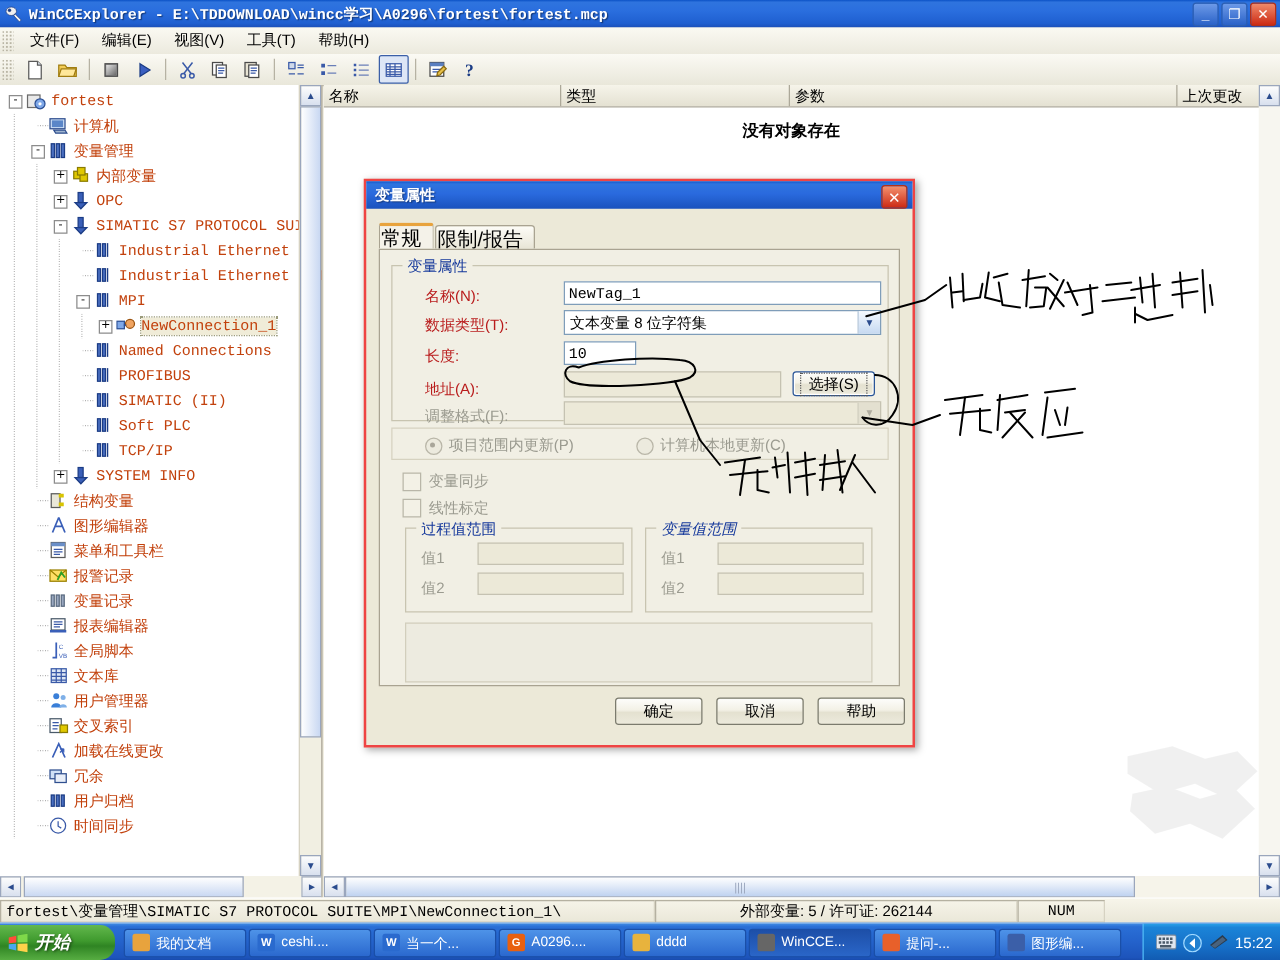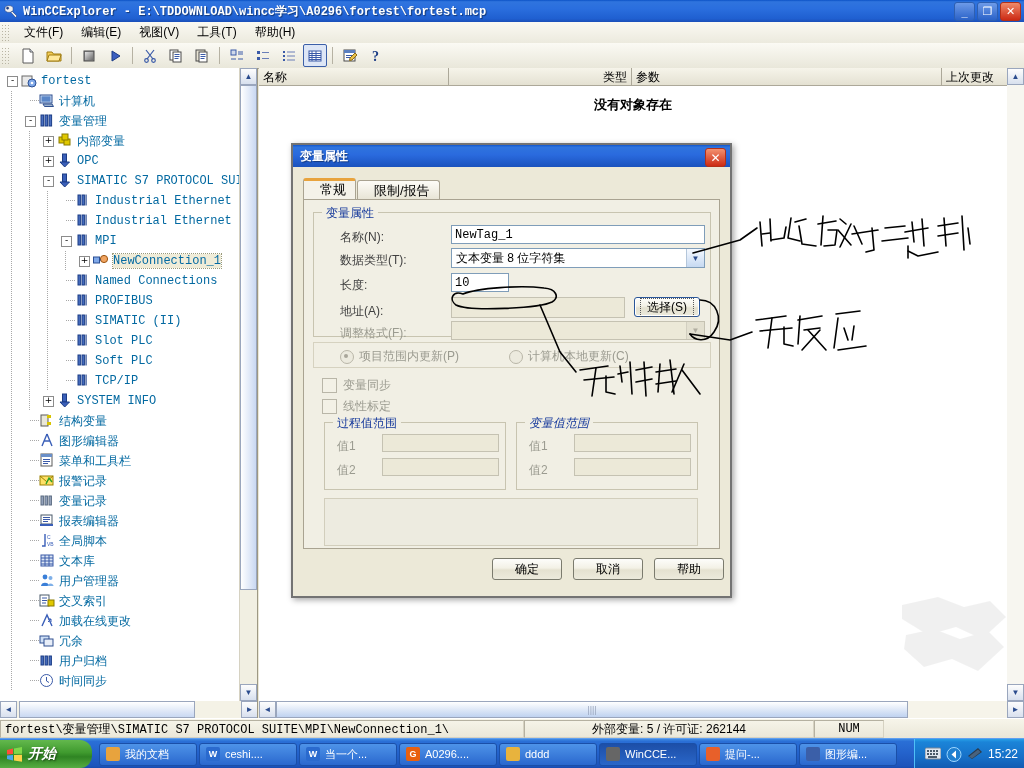--- a/index.html
+++ b/index.html
@@ -65,21 +65,21 @@
   .tree{position:absolute;left:0;top:0;width:236px;padding-top:3px;}
   .trow{height:20px;display:flex;align-items:center;white-space:nowrap;padding-left:4px;position:relative;}
   .tw{width:17px;height:20px;flex:0 0 auto;position:relative;}
   .exp{position:absolute;left:3px;top:5px;width:9px;height:9px;border:1px solid #8c8c8c;background:#fff;
     font-size:9px;line-height:7px;text-align:center;color:#000;font-family:"DejaVu Sans",sans-serif;}
   .dots{position:absolute;left:7px;top:0;width:1px;height:20px;
     background-image:linear-gradient(#a8a8a8 50%,transparent 50%);background-size:1px 2px;}
   .dash{position:absolute;left:8px;top:9px;width:9px;height:1px;
     background-image:linear-gradient(to right,#a8a8a8 50%,transparent 50%);background-size:2px 1px;}
   .ticon{width:17px;height:16px;flex:0 0 auto;margin-right:3px;position:relative;}
-  .tlabel{font-size:12px;color:#0369a1;font-family:"Liberation Mono","DejaVu Sans Mono",monospace;}
+  .tlabel{font-size:12px;color:#c2410c;font-family:"Liberation Mono","DejaVu Sans Mono",monospace;}
   .tlabel.cjk{font-family:"Liberation Sans","DejaVu Sans",sans-serif;font-size:12px;}
   .trow.sel .tlabel{background:#f0ecd8;outline:1px dotted #9a9a7a;}
 
   .treescroll{position:absolute;right:0;top:0;width:17px;height:633px;background:#f1efe2;border-left:1px solid #d6d2c2;}
   .sbtn{width:17px;height:17px;background:linear-gradient(to bottom,#fdfdfd,#d8e0ee);border:1px solid #9aa6bd;box-sizing:border-box;
     display:flex;align-items:center;justify-content:center;font-size:8px;color:#2a4b8d;}
   .sthumb{position:absolute;left:0;width:17px;background:linear-gradient(to right,#ffffff,#c9d8f2);border:1px solid #9aa6bd;box-sizing:border-box;}
   .hscroll{position:absolute;left:0;bottom:0;width:258px;height:17px;background:#f1efe2;display:flex;align-items:center;}
 
   
@@ -114,38 +114,38 @@
   .task.active{background:linear-gradient(to bottom,#1d4fa8,#2a66c8);}
   .task .ti{width:14px;height:14px;margin-right:5px;flex:0 0 auto;border-radius:2px;display:flex;align-items:center;justify-content:center;font-size:9px;font-weight:bold;color:#fff;}
   .tray{position:absolute;right:0;top:0;height:30px;display:flex;align-items:center;padding:0 6px 0 10px;
     background:linear-gradient(to bottom,#28a0e8 0%,#1b84d8 10%,#1670c8 60%,#1159b0 100%);
     border-left:1px solid #4fc0f7;box-sizing:border-box;}
   .tray .tricon{width:16px;height:14px;margin-right:5px;}
   .clock{color:#fff;font-size:12px;}
 
   
   .dialog{position:absolute;left:291px;top:143px;width:441px;height:455px;
-    background:#ece9d8;border:2px solid #737373;box-sizing:border-box;
+    background:#ece9d8;border:2px solid #ef4444;box-sizing:border-box;
     box-shadow:2px 2px 6px rgba(0,0,0,.35);}
   .dlg-title{height:22px;background:linear-gradient(to bottom,#1156cc 0%,#2f74de 10%,#2a6ade 45%,#1a52bd 100%);
     display:flex;align-items:center;padding:0 3px;}
   .dlg-title .t{color:#fff;font-size:12px;font-weight:bold;margin-left:4px;text-shadow:1px 1px 1px rgba(0,0,0,.4);}
   .dlg-close{position:absolute;right:4px;top:3px;width:19px;height:17px;border:1px solid #b33018;border-radius:3px;
     background:linear-gradient(to bottom,#f3916f,#cc2a14);color:#fff;font-size:12px;font-weight:bold;
     display:flex;align-items:center;justify-content:center;}
   .dlg-body{position:absolute;left:2px;top:24px;width:433px;height:427px;}
   .tabstrip{position:absolute;left:8px;top:10px;height:20px;display:flex;align-items:flex-end;}
-  .tab{height:19px;padding:1px 9px 0 16px;box-sizing:border-box;font-size:13px;
+  .tab{height:19px;padding:1px 9px 0 1px;box-sizing:border-box;font-size:16px;
     background:linear-gradient(to bottom,#fdfcf7,#e8e5d6);border:1px solid #a9a391;border-bottom:none;
     border-radius:3px 3px 0 0;margin-right:1px;}
   .tab.active{background:#f4f2e9;border-top:3px solid #e8a33d;height:21px;padding-top:0px;font-weight:normal;}
   .tabpage{position:absolute;left:8px;top:30px;width:417px;height:350px;background:#f1efe4;border:1px solid #a9a391;box-sizing:border-box;}
   .gbox{position:absolute;border:1px solid #c8c4b0;box-sizing:border-box;}
   .gbox > .gtitle{position:absolute;left:8px;top:-8px;background:#f1efe4;padding:0 4px;font-size:12px;color:#15389b;}
-  .lbl{position:absolute;font-size:12px;color:#404040;white-space:nowrap;}
+  .lbl{position:absolute;font-size:12px;color:#b91c1c;white-space:nowrap;}
   .lbl.dis{color:#9b9b90;}
   .inp{position:absolute;box-sizing:border-box;border:1px solid #7f9db9;background:#fff;font-size:12px;
     padding:1px 3px;font-family:"Liberation Mono","DejaVu Sans Mono",monospace;display:flex;align-items:center;}
   .inp.dis{background:#ece9d8;color:#9b9b90;border-color:#c5c2b2;}
   .combo{position:absolute;box-sizing:border-box;border:1px solid #7f9db9;background:#fff;font-size:12px;display:flex;align-items:center;}
   .combo .ctext{padding-left:4px;flex:1;white-space:nowrap;}
   .combo .carrow{width:17px;height:100%;border-left:1px solid #b4c6da;
     background:linear-gradient(to bottom,#f5f9ff,#c6d9f1);display:flex;align-items:center;justify-content:center;font-size:8px;color:#2a4b8d;}
   .combo.dis{background:#ece9d8;border-color:#c5c2b2;}
   .combo.dis .carrow{background:#e3e0d0;color:#b0ada0;border-left-color:#d2cfc0;}
@@ -536,56 +536,38 @@
           <div class="tw">
             <div class="dash"></div>
           </div>
           <div class="ticon"><svg width="16" height="15">
               <g fill="#4a6fc0" stroke="#1b3c85">
                 <rect x="3" y="2" width="2.4" height="10"></rect>
                 <rect x="7" y="2" width="2.4" height="10"></rect>
                 <rect x="11" y="2" width="0.1" height="10"></rect>
               </g>
             </svg></div>
-          <div class="tlabel">Slot PLC</div>
+          <div class="tlabel">Soft PLC</div>
         </div>
         <div class="trow">
           <div style="width: 54px; height: 20px; flex: 0 0 auto; position: relative;">
             <div class="dots" style="left: 7px;"></div>
             <div class="dots" style="left: 25px;"></div>
             <div class="dots" style="left: 43px;"></div>
           </div>
           <div class="tw">
             <div class="dash"></div>
           </div>
           <div class="ticon"><svg width="16" height="15">
               <g fill="#4a6fc0" stroke="#1b3c85">
                 <rect x="3" y="2" width="2.4" height="10"></rect>
                 <rect x="7" y="2" width="2.4" height="10"></rect>
                 <rect x="11" y="2" width="0.1" height="10"></rect>
               </g>
             </svg></div>
-          <div class="tlabel">Soft PLC</div>
-        </div>
-        <div class="trow">
-          <div style="width: 54px; height: 20px; flex: 0 0 auto; position: relative;">
-            <div class="dots" style="left: 7px;"></div>
-            <div class="dots" style="left: 25px;"></div>
-            <div class="dots" style="left: 43px;"></div>
-          </div>
-          <div class="tw">
-            <div class="dash"></div>
-          </div>
-          <div class="ticon"><svg width="16" height="15">
-              <g fill="#4a6fc0" stroke="#1b3c85">
-                <rect x="3" y="2" width="2.4" height="10"></rect>
-                <rect x="7" y="2" width="2.4" height="10"></rect>
-                <rect x="11" y="2" width="0.1" height="10"></rect>
-              </g>
-            </svg></div>
           <div class="tlabel">TCP/IP</div>
         </div>
         <div class="trow">
           <div style="width: 36px; height: 20px; flex: 0 0 auto; position: relative;">
             <div class="dots" style="left: 7px;"></div>
             <div class="dots" style="left: 25px;"></div>
           </div>
           <div class="tw">
             <div class="exp">+</div>
           </div>
@@ -812,21 +794,21 @@
       <div style="flex:1;height:17px;position:relative;background:#f4f2e6;">
         <div style="position:absolute;left:2px;top:0;width:176px;height:17px;background:linear-gradient(to bottom,#ffffff,#c9d8f2);border:1px solid #9aa6bd;box-sizing:border-box;"></div>
       </div>
       <div class="sbtn">►</div>
     </div>
   </div>
 
   <div class="listpane">
     <div class="lheader" id="list-header">
         <div class="lcol" style="width: 190px;">名称</div>
-        <div class="lcol" style="width: 183px; text-align: right;">类型</div>
+        <div class="lcol" style="width: 183px;">类型</div>
         <div class="lcol" style="width: 310px;">参数</div>
         <div class="lcol" style="width: 80px;">上次更改</div>
       </div>
     <div class="emptymsg">没有对象存在</div>
 
     <div class="watermark">
       <svg width="120" height="105" viewBox="0 0 120 105">
         <g fill="#7a7a7a">
           <path d="M8 22 L44 14 L70 24 L96 18 L112 34 L88 56 L62 44 L34 52 L8 36 Z"></path>
           <path d="M12 52 L40 46 L66 56 L94 48 L110 64 L84 88 L58 76 L30 84 L10 66 Z"></path>

